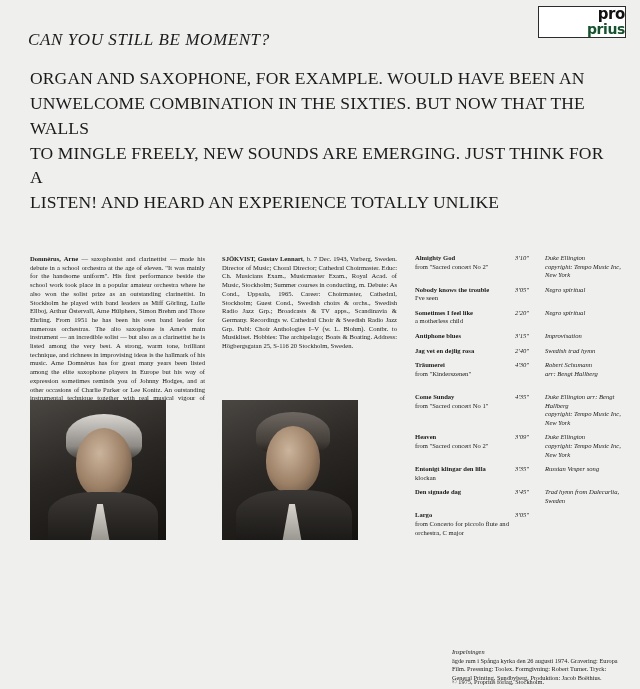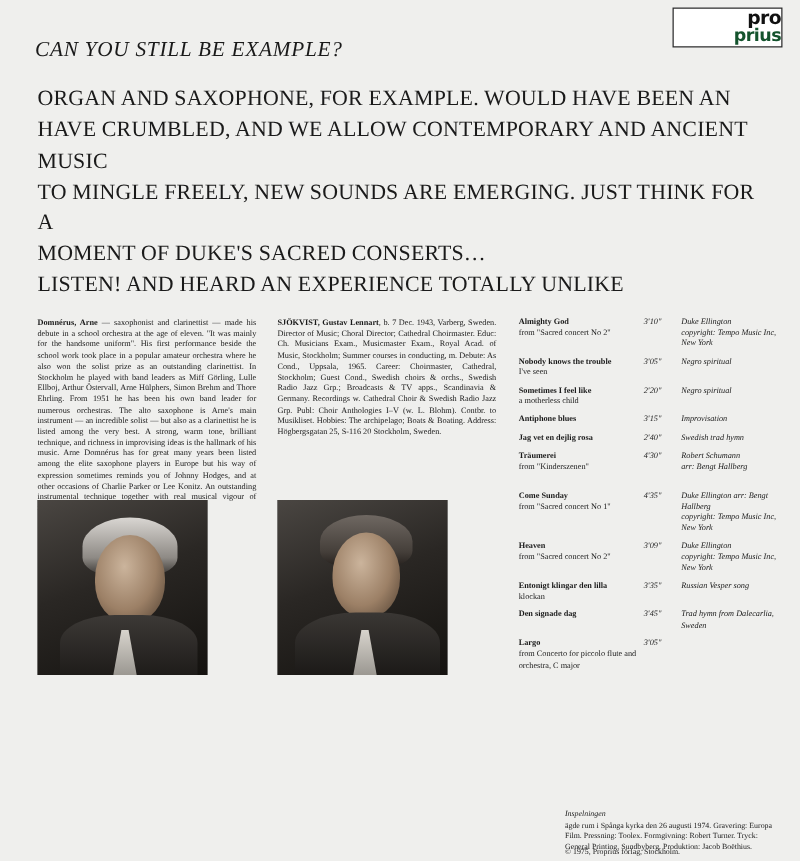--- a/index.html
+++ b/index.html
@@ -190,27 +190,26 @@
 </head>
 <body>
 
 <div class="page">
 
   <div class="logo-box">
     <div class="logo-top">pro</div>
     <div class="logo-bottom">prius</div>
   </div>
 
-  <div class="headline">CAN YOU STILL BE EXAMPLE?</div>
+  <div class="headline">CAN YOU STILL BE MOMENT?</div>
 
   <div class="blurb">
     <span>ORGAN AND SAXOPHONE, FOR EXAMPLE. WOULD HAVE BEEN AN</span>
-    <span>HAVE CRUMBLED, AND WE ALLOW CONTEMPORARY AND ANCIENT MUSIC</span>
+    <span>UNWELCOME COMBINATION IN THE SIXTIES. BUT NOW THAT THE WALLS</span>
     <span>TO MINGLE FREELY, NEW SOUNDS ARE EMERGING. JUST THINK FOR A</span>
-    <span>MOMENT OF DUKE'S SACRED CONSERTS…</span>
     <span>LISTEN! AND HEARD AN EXPERIENCE TOTALLY UNLIKE</span>
   </div>
 
   <div class="col col-1"><b>Domnérus, Arne</b><span> — saxophonist and clarinettist — made his debute in a school orchestra at the age of eleven. "It was mainly for the handsome uniform". His first performance beside the school work took place in a popular amateur orchestra where he also won the solist prize as an outstanding clarinettist. In Stockholm he played with band leaders as Miff Görling, Lulle Ellboj, Arthur Östervall, Arne Hülphers, Simon Brehm and Thore Ehrling. From 1951 he has been his own band leader for numerous orchestras. The alto saxophone is Arne's main instrument — an incredible solist — but also as a clarinettist he is listed among the very best. A strong, warm tone, brilliant technique, and richness in improvising ideas is the hallmark of his music. Arne Domnérus has for great many years been listed among the elite saxophone players in Europe but his way of expression sometimes reminds you of Johnny Hodges, and at other occasions of Charlie Parker or Lee Konitz. An outstanding instrumental technique together with real musical vigour of interpretion.</span></div>
 
   <div class="col col-2"><b>SJÖKVIST, Gustav Lennart</b><span>, b. 7 Dec. 1943, Varberg, Sweden. Director of Music; Choral Director; Cathedral Choirmaster. Educ: Ch. Musicians Exam., Musicmaster Exam., Royal Acad. of Music, Stockholm; Summer courses in conducting, m. Debute: As Cond., Uppsala, 1965. Career: Choirmaster, Cathedral, Stockholm; Guest Cond., Swedish choirs &amp; orchs., Swedish Radio Jazz Grp.; Broadcasts &amp; TV apps., Scandinavia &amp; Germany. Recordings w. Cathedral Choir &amp; Swedish Radio Jazz Grp. Publ: Choir Anthologies I–V (w. L. Blohm). Contbr. to Musikliset. Hobbies: The archipelago; Boats &amp; Boating. Address: Högbergsgatan 25, S-116 20 Stockholm, Sweden.</span></div>
 
   <div class="tracks">
       <div class="track">
         <div class="tr-title">

